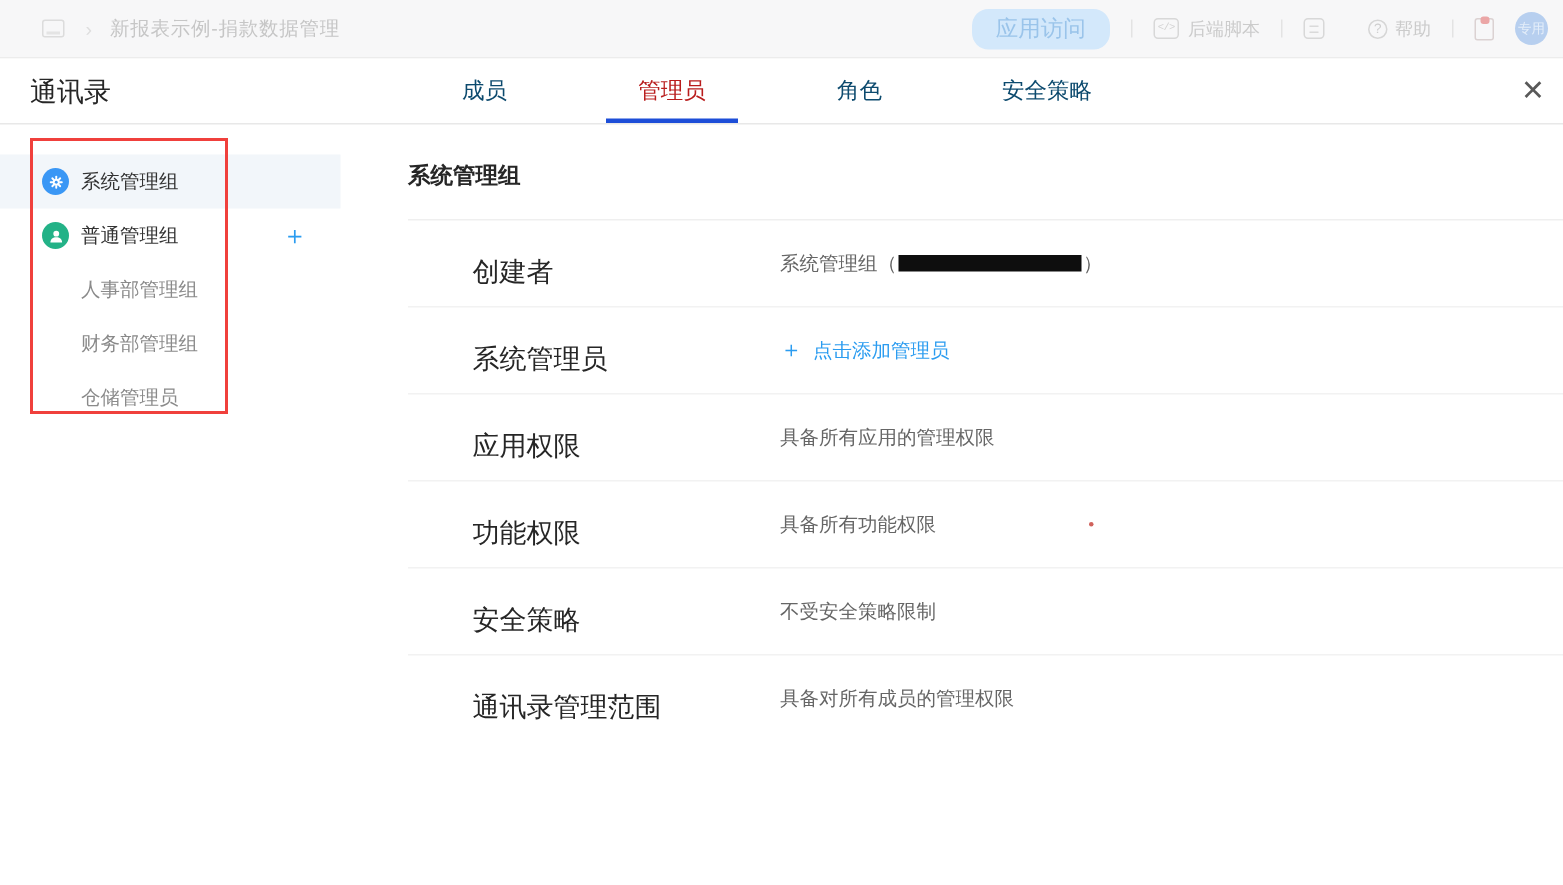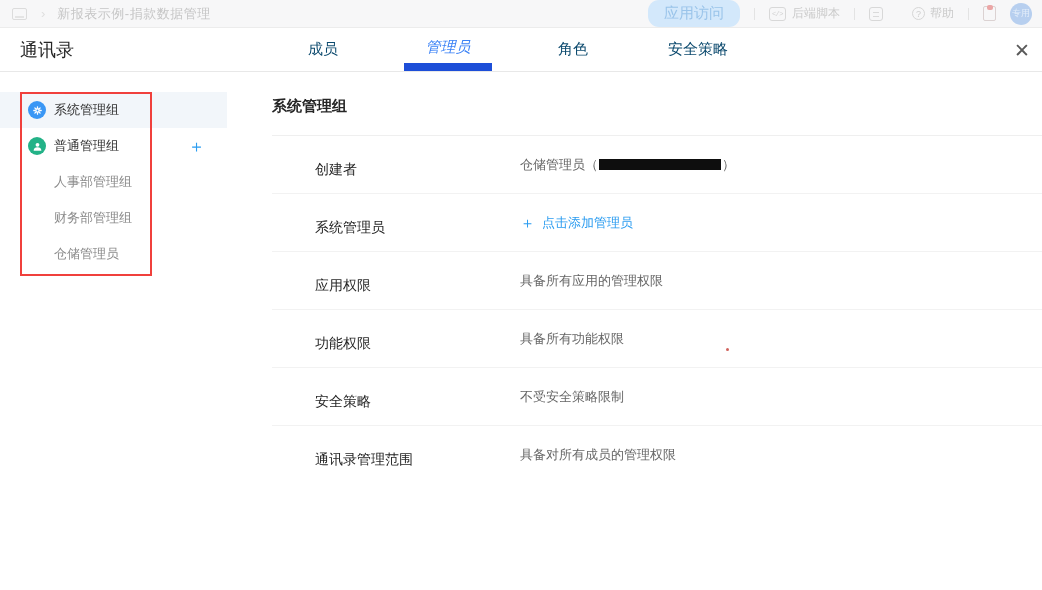--- a/index.html
+++ b/index.html
@@ -5,22 +5,22 @@
   * { box-sizing: border-box; margin: 0; padding: 0; }
   html,body { width:1042px; height:590px; }
   body {
     font-family: "Liberation Sans", "DejaVu Sans", sans-serif;
     background:#fff; position:relative; overflow:hidden;
     -webkit-font-smoothing:antialiased;
   }
 
   
   .topbar{
-    height:28px; background:#f7f7f8; border-bottom:1px solid #ececec;
-    display:flex; align-items:center; padding-left:12px;
+    height:39px; background:#f7f7f8; border-bottom:1px solid #ececec;
+    display:flex; align-items:center; padding-left:28px;
   }
   .win-icon{
     width:15px; height:12px; border:1px solid #dcdcdc; border-radius:2px;
     position:relative; display:inline-block;
   }
   .win-icon::after{
     content:""; position:absolute; left:2px; right:2px; bottom:1px;
     height:2px; background:#e4e4e4;
   }
   .tb-chev{ color:#dedede; font-size:13px; margin:0 12px 0 14px; }
@@ -69,21 +69,21 @@
     height:44px; border-bottom:1px solid #e8e8e8; position:relative;
     display:flex; align-items:center; background:#fff;
   }
   .page-title{ font-size:18px; color:#262626; margin-left:20px; }
   .tabs{ position:absolute; left:279px; top:0; height:100%; display:flex; }
   .tab{
     width:88px; margin-right:37px; height:100%;
     display:flex; align-items:center; justify-content:center;
     font-size:15px; color:#0c4a6e; cursor:pointer;
   }
-  .tab.active{ color:#3b82f6; border-bottom:8px solid #1d4ed8; padding-top:3px;font-style:italic; }
+  .tab.active{ color:#b91c1c; border-bottom:3px solid #1d4ed8; padding-top:3px; }
   .close-btn{
     position:absolute; right:12px; top:50%; transform:translateY(-50%);
     font-size:19px; color:#595959; cursor:pointer; line-height:1;
   }
 
   
   .body-area{ display:flex; }
 
   
   .sidebar{ width:227px; padding-top:20px; flex:none; }
@@ -120,21 +120,21 @@
   .main{ flex:1; margin-left:45px; }
   .group-heading{
     font-size:15px; font-weight:700; color:#262626;
     padding:25px 0 19px; border-bottom:1px solid #efefef;
   }
   .detail-row{
     height:58px; display:flex; align-items:center; padding-left:43px;
     border-bottom:1px solid #f2f2f2;
   }
   .detail-row.last{ border-bottom:none; }
-  .row-label{ width:205px; flex:none; font-size:14px; color:#262626;margin-top:10px; }
+  .row-label{ width:205px; flex:none; font-size:18px; color:#262626;margin-top:10px; }
   .row-value{ font-size:13px; color:#666; display:flex; align-items:center; }
   .redaction{
     display:inline-block; width:122px; height:11px; background:#0e0e0e;
     margin:0 1px; align-self:center;
   }
   .add-link{ color:#2b9cf0; font-size:13px; cursor:pointer; display:flex; align-items:center; }
   .add-link .plus-glyph{ font-size:15px; margin-right:7px; line-height:1; }
 </style>
 </head>
 <body>
@@ -216,21 +216,21 @@
       <span class="side-label">仓储管理员</span>
     </div>
   </div>
 
   <div class="main">
     <div class="group-heading">系统管理组</div>
 
     <div class="detail-row">
       <span class="row-label">创建者</span>
       <span class="row-value">
-        <span>仓储管理员（</span>
+        <span>系统管理组（</span>
         <span class="redaction"></span>
         <span>）</span>
       </span>
     </div>
 
     <div class="detail-row">
       <span class="row-label">系统管理员</span>
       <span class="add-link">
         <span class="plus-glyph">＋</span>
         <span>点击添加管理员</span>

